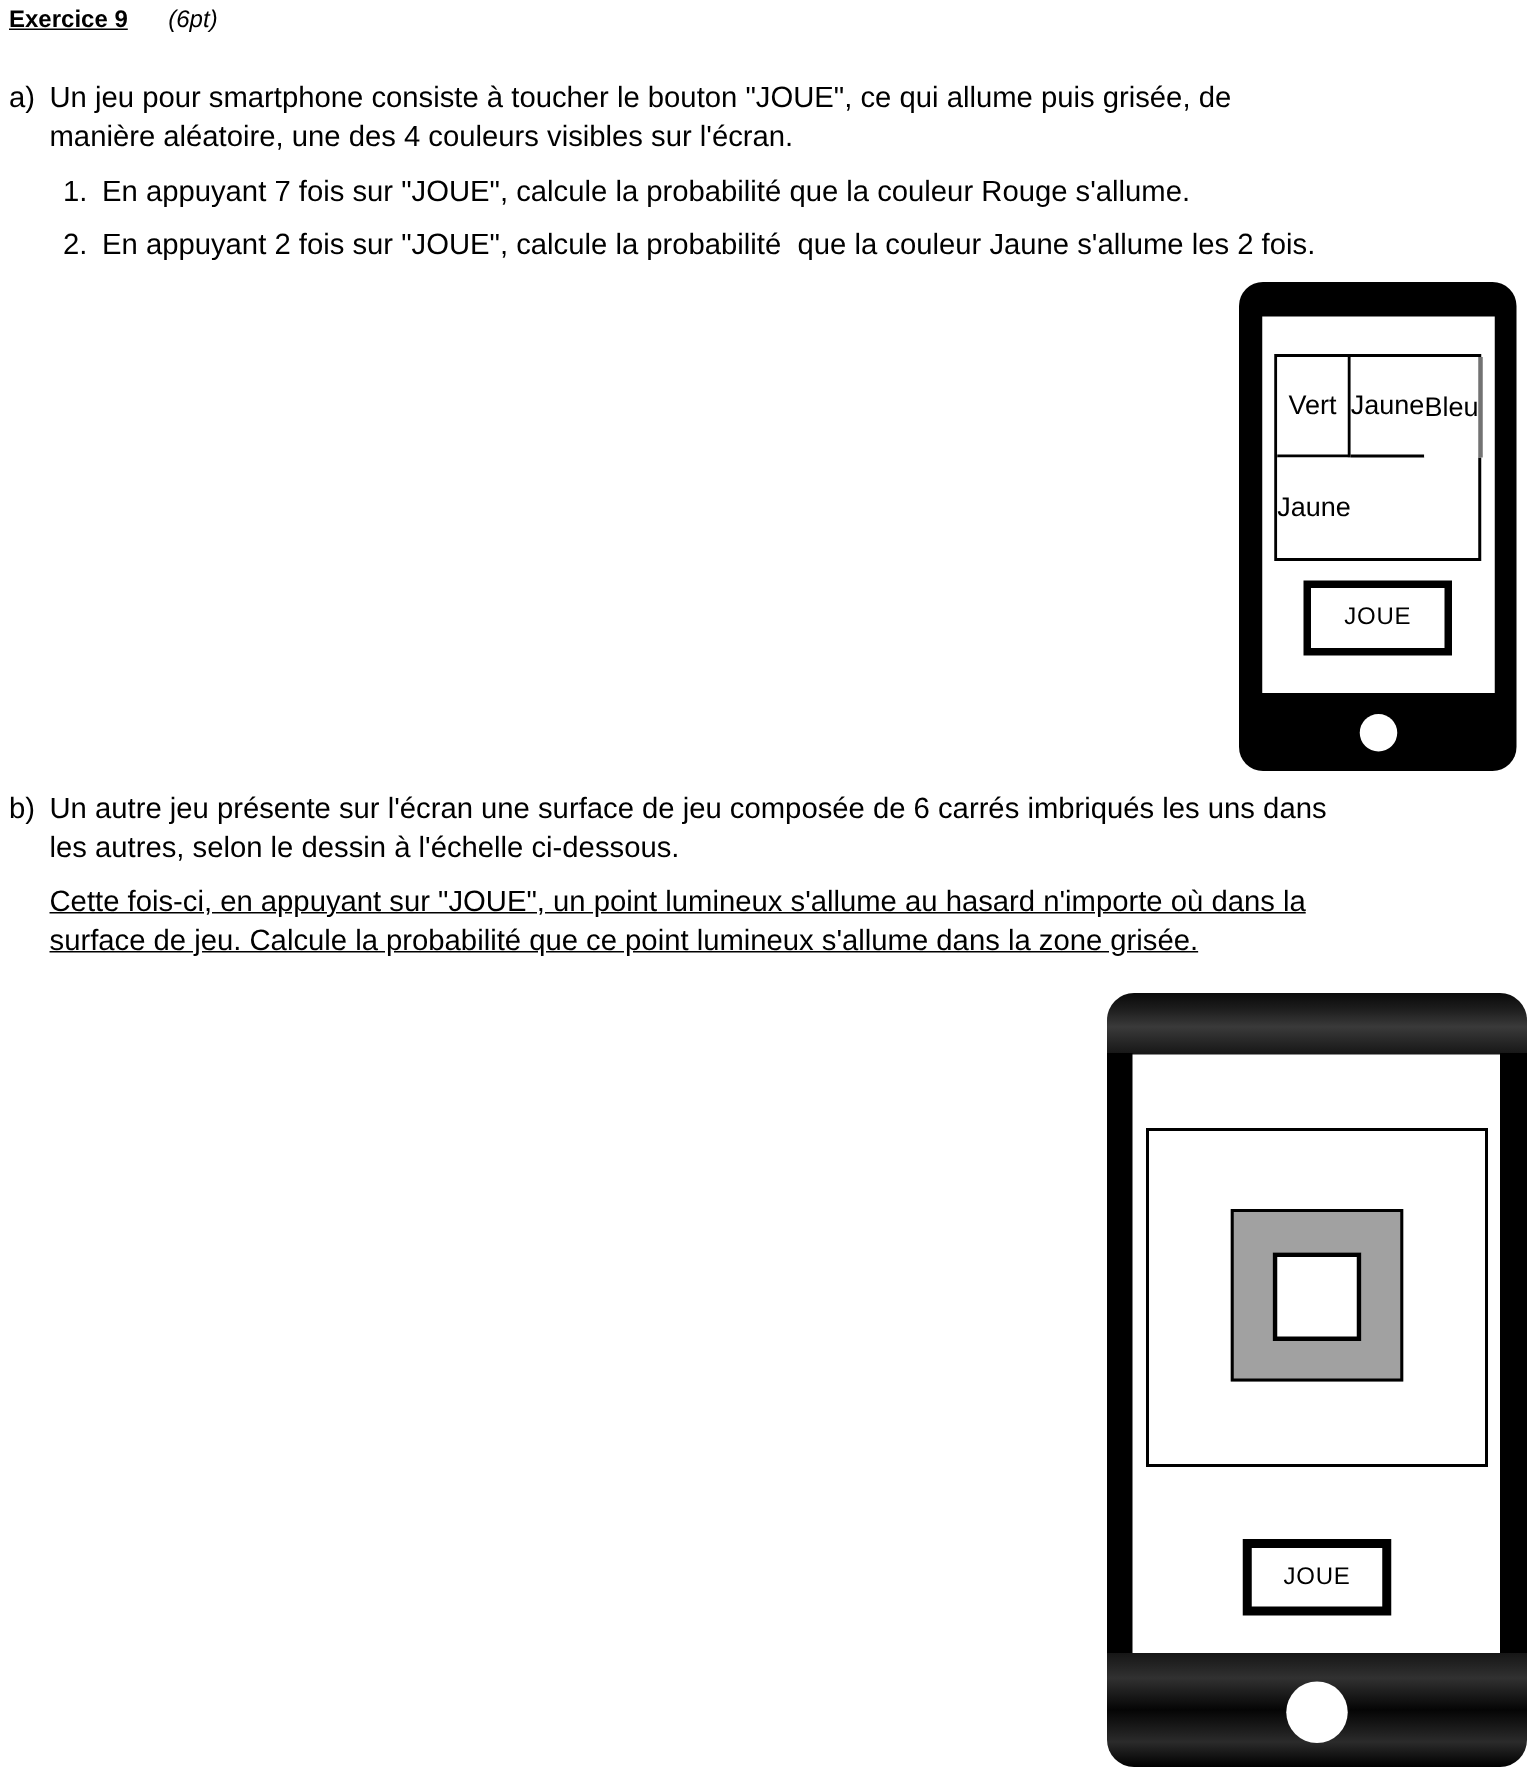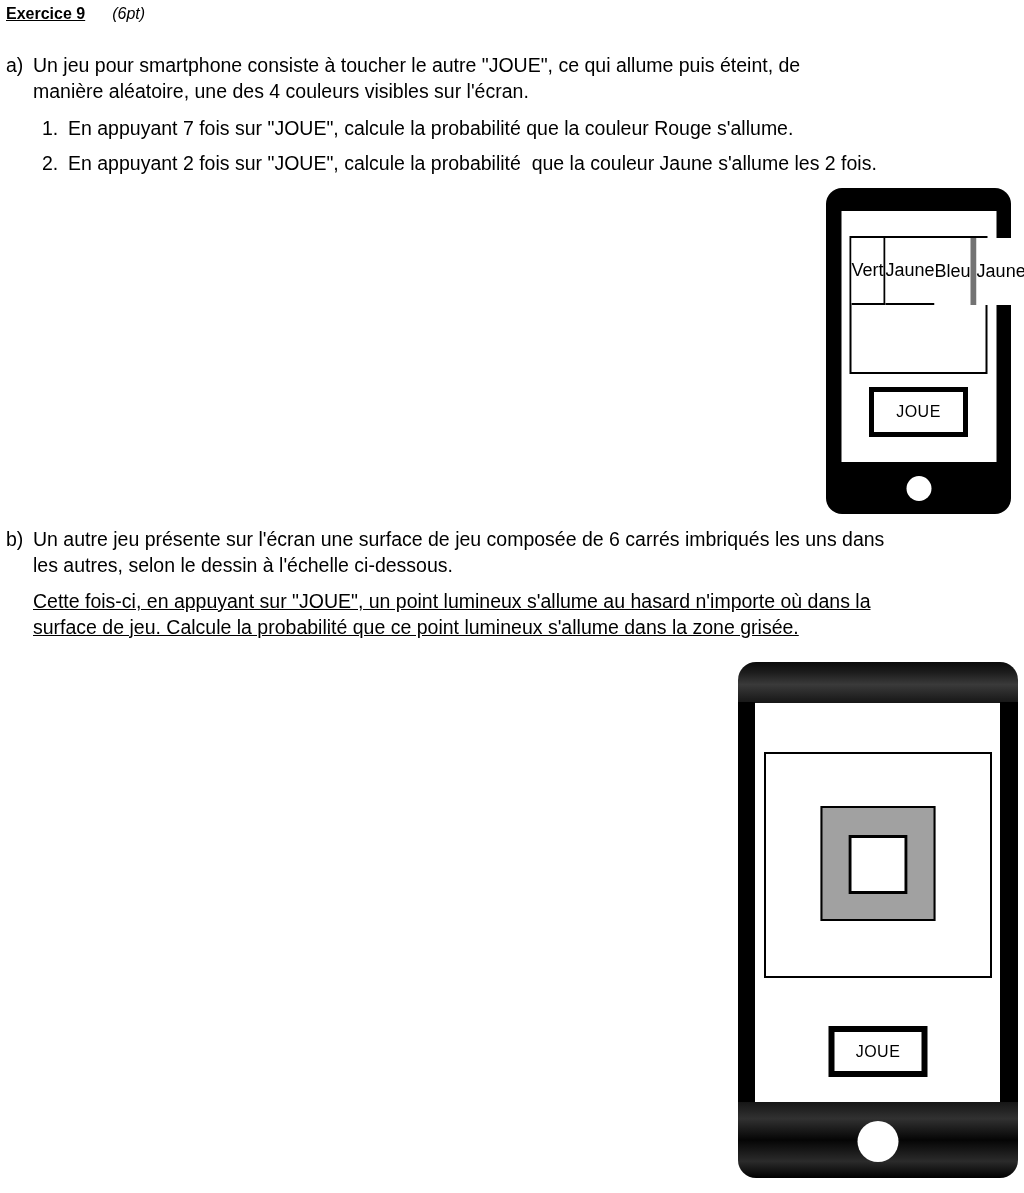--- a/index.html
+++ b/index.html
@@ -35,29 +35,29 @@
     background: #000; border-radius: 16px;
   }
   .p1-screen {
     position: absolute; left: 50%; transform: translateX(-50%);
     top: 23px; width: 155px; height: 251px; background: #fff;
   }
   .p1-grid {
     position: absolute; left: 50%; transform: translateX(-50%);
     top: 25px; width: 138px; height: 138px;
     border: 2px solid #000; background: #fff;
-    display: grid; grid-template-columns: 1fr 1fr 1fr 1fr; grid-template-rows: 1fr 1fr;
+    display: grid; grid-template-columns: 1fr 1fr 1fr; grid-template-rows: 1fr 1fr;
   }
   .p1-grid .cell {
     display: flex; align-items: center; justify-content: center;
     font-size: 18px; background: #fff;
   }
   .cell-tl { border-right: 2px solid #000; border-bottom: 2px solid #000; }
   .cell-tr { border-bottom: 2px solid #000; }
-  .cell-bl { border-right: 6px solid #737373; }
+  .cell-bl { border-right: 3px solid #737373; }
 
   .joue {
     position: absolute; left: 50%; transform: translateX(-50%);
     background: #fff; border: 5px solid #000;
     display: flex; align-items: center; justify-content: center;
     font-size: 16px; color: #000; letter-spacing: 0.5px;
   }
   .p1-joue { top: 176px; width: 99px; height: 50px; }
 
   .home {
@@ -102,21 +102,21 @@
 </head>
 <body>
 
 <div class="abs t-title">
   <span class="title-label">Exercice 9</span><span class="title-pts">(6pt)</span>
 </div>
 
 <div class="abs para t-a">
   <span class="marker">a)</span>
   <div>
-    <div class="line">Un jeu pour smartphone consiste à toucher le autre "JOUE", ce qui allume puis éteint, de</div>
+    <div class="line">Un jeu pour smartphone consiste à toucher le bouton "JOUE", ce qui allume puis grisée, de</div>
     <div class="line">manière aléatoire, une des 4 couleurs visibles sur l'écran.</div>
   </div>
 </div>
 
 <div class="abs para items t-i1">
   <span class="marker">1.</span>
   <div class="line">En appuyant 7 fois sur "JOUE", calcule la probabilité que la couleur Rouge s'allume.</div>
 </div>
 <div class="abs para items t-i2">
   <span class="marker">2.</span>

